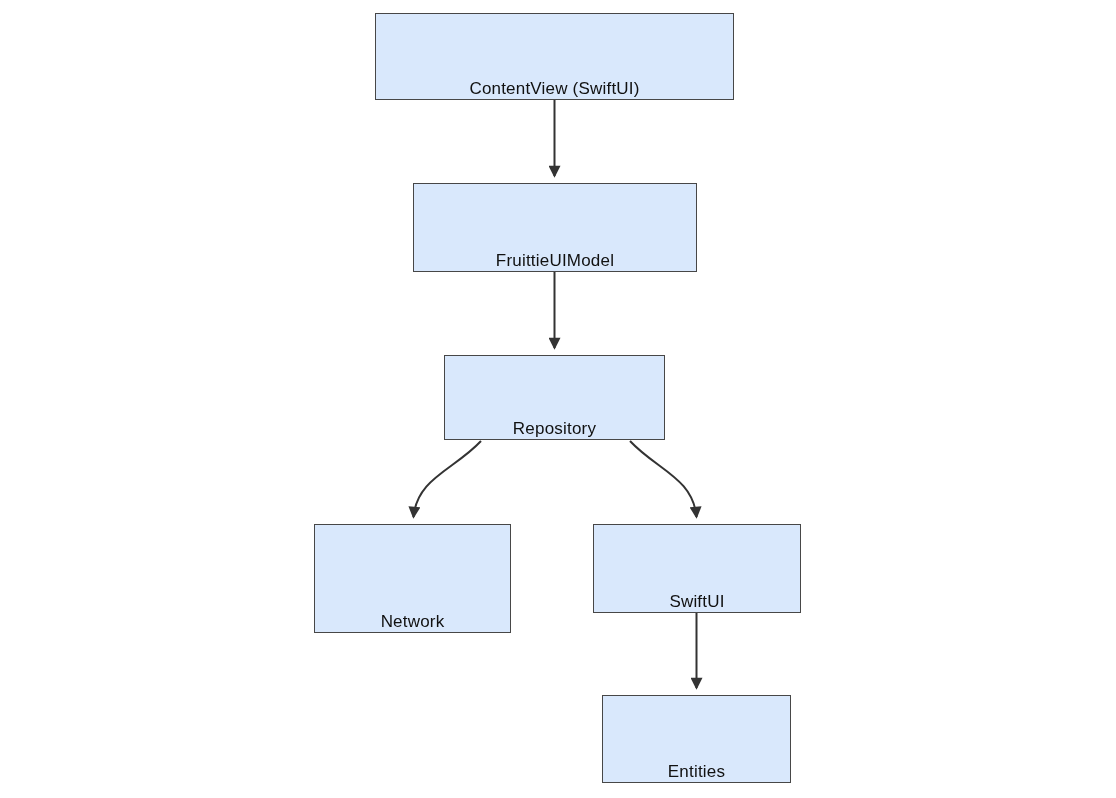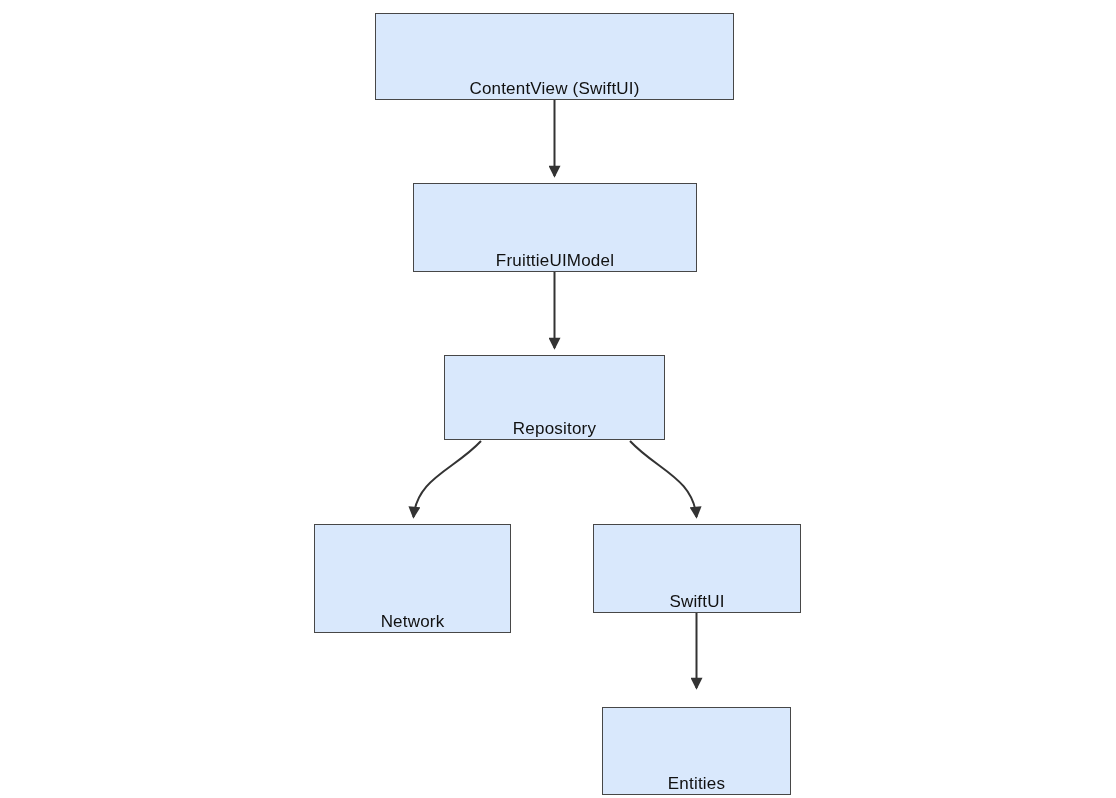--- a/index.html
+++ b/index.html
@@ -34,21 +34,21 @@
     font-size: 17px;
     letter-spacing: 0.2px;
     white-space: nowrap;
   }
   
   #node-contentview   { left: 375px; top: 13px;  width: 359px; height: 87px; }
   #node-fruittieuimodel { left: 413px; top: 183px; width: 284px; height: 89px; }
   #node-repository    { left: 444px; top: 355px; width: 221px; height: 85px; }
   #node-network       { left: 314px; top: 524px; width: 197px; height: 109px; }
   #node-coredata      { left: 593px; top: 524px; width: 208px; height: 89px; }
-  #node-entities      { left: 602px; top: 695px; width: 189px; height: 88px; margin-top: 12px; }
+  #node-entities      { left: 602px; top: 695px; width: 189px; height: 88px; }
   .edge-path {
     fill: none;
     stroke: var(--edge-color, #333333);
     stroke-width: 2px;
   }
 </style>
 </head>
 <body>
 
 <div class="diagram-canvas">

